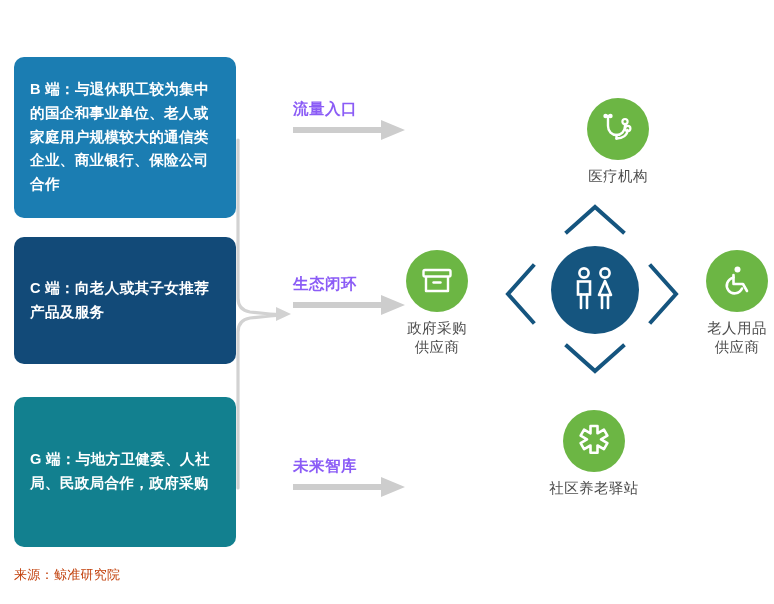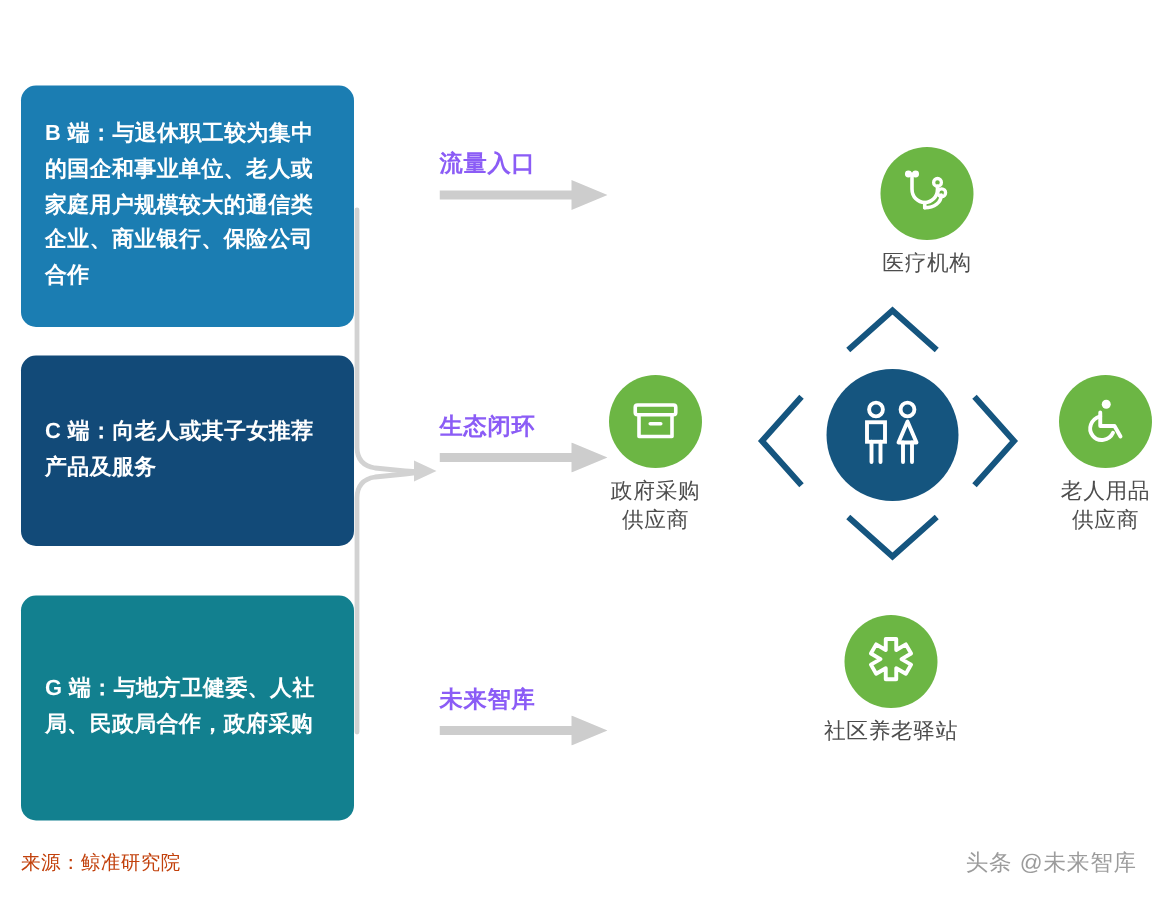--- a/index.html
+++ b/index.html
@@ -267,15 +267,14 @@
     <path d="M4 3 L32 28 L60 3" fill="none" stroke="#15557f" stroke-width="4" stroke-linecap="square"></path>
   </svg>
   <svg class="chevron" id="chev-left" width="32" height="64" viewBox="0 0 32 64">
     <path d="M29 4 L4 32 L29 60" fill="none" stroke="#15557f" stroke-width="4" stroke-linecap="square"></path>
   </svg>
   <svg class="chevron" id="chev-right" width="32" height="64" viewBox="0 0 32 64">
     <path d="M3 4 L28 32 L3 60" fill="none" stroke="#15557f" stroke-width="4" stroke-linecap="square"></path>
   </svg>
 
   <div id="source-note">来源：鲸准研究院</div>
-  <div id="watermark">头条 @未来智库</div>
 
 </div>
 
 </body></html>

